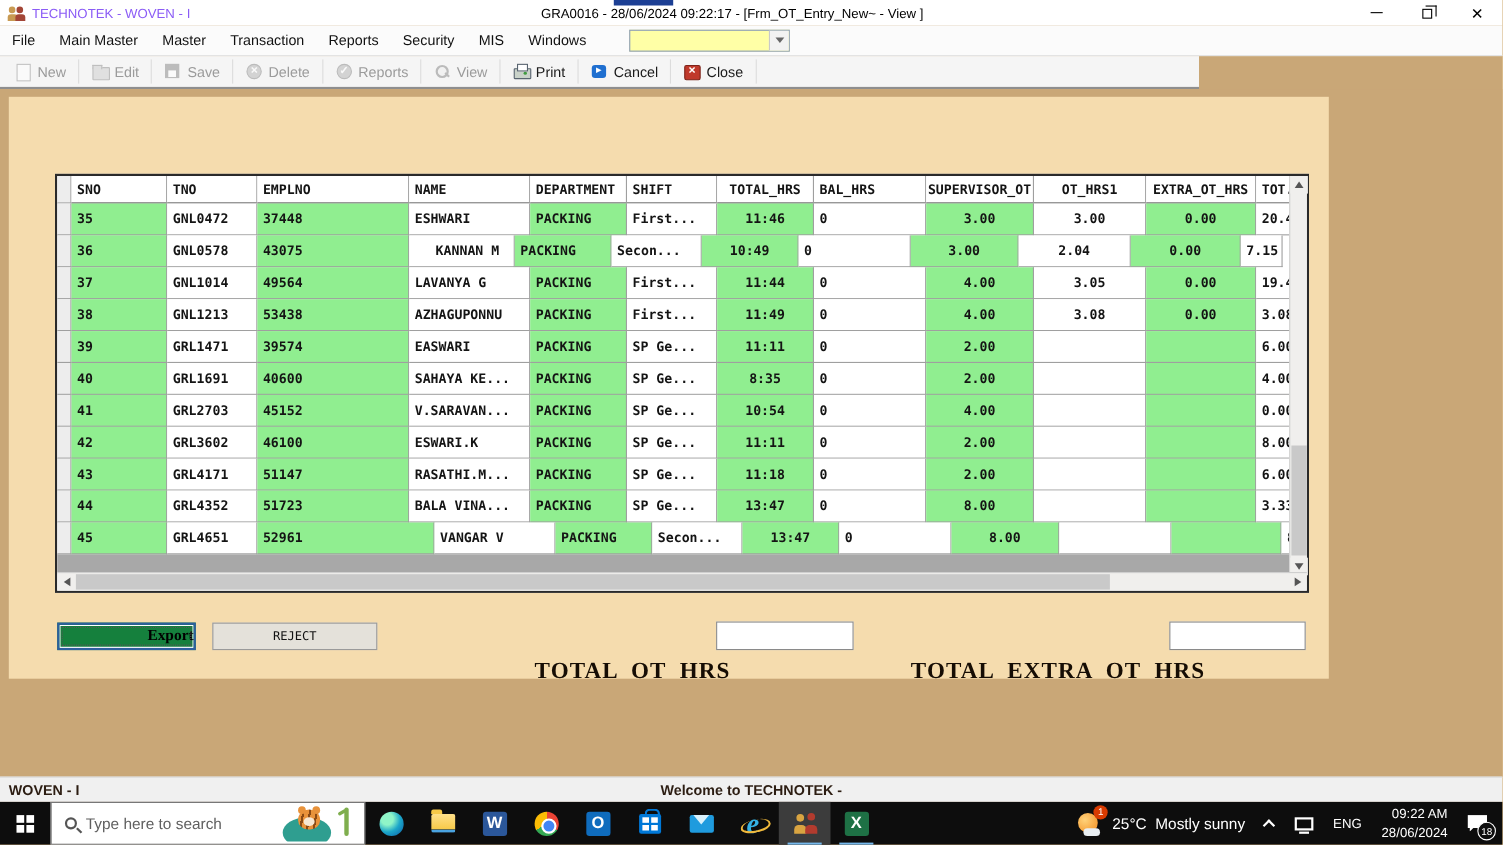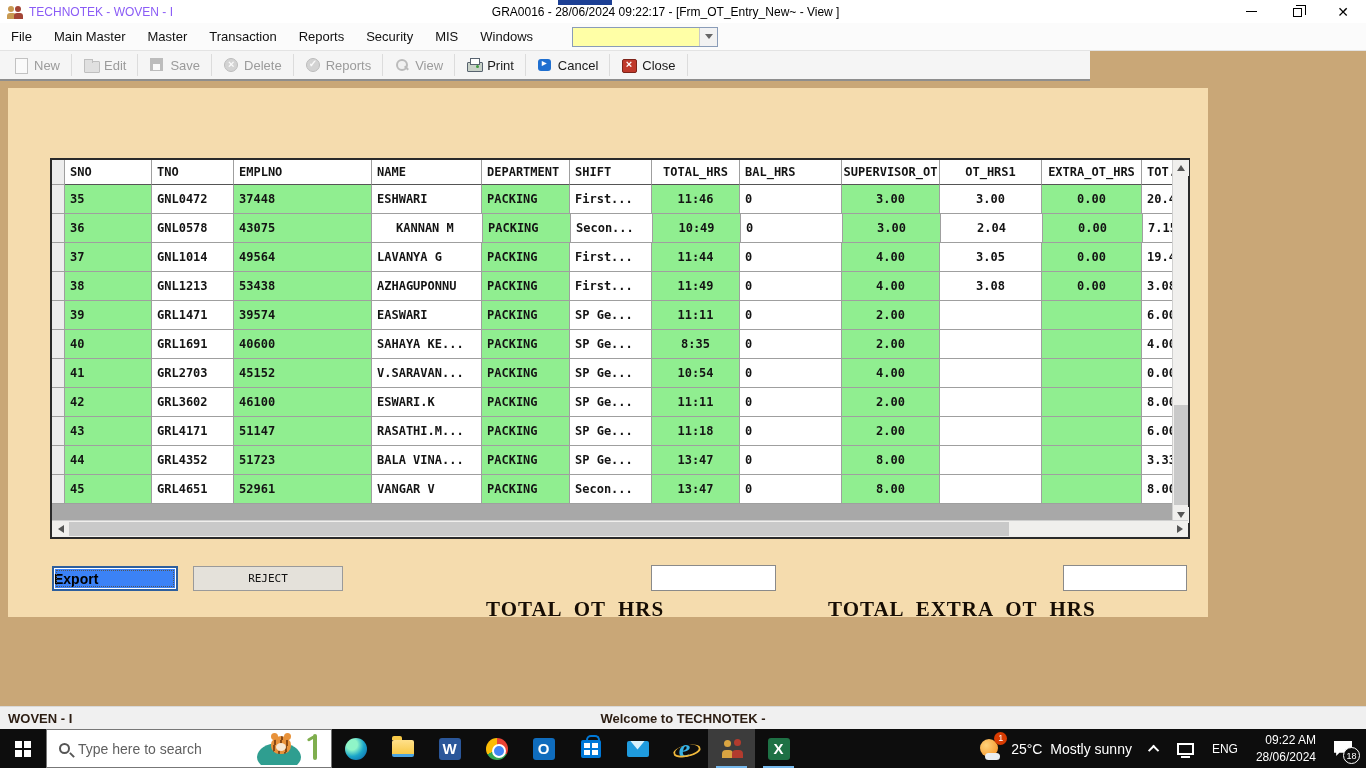--- a/index.html
+++ b/index.html
@@ -91,21 +91,21 @@
   .tri-d { width:0;height:0;border-left:4px solid transparent;border-right:4px solid transparent;border-top:6px solid #555; }
   .tri-l { width:0;height:0;border-top:4px solid transparent;border-bottom:4px solid transparent;border-right:6px solid #555; }
   .tri-r { width:0;height:0;border-top:4px solid transparent;border-bottom:4px solid transparent;border-left:6px solid #555; }
   
   .hscroll { position:absolute; left:0; bottom:0; width:1136px; height:17px; background:#f0efed; border-top:1px solid #cfcfcf; }
   .hs-left,.hs-right { position:absolute; top:0; width:17px; height:16px; display:flex; align-items:center; justify-content:center; }
   .hs-left { left:0; } .hs-right { right:0; }
   .hs-thumb { position:absolute; left:17px; top:1px; height:14px; width:940px; background:#c9c9c9; }
 
   
-  .btn-export { position:absolute; left:44px; top:478px; width:126px; height:25px; background:#3b82f6; border:2px solid #2e5f9e; box-shadow:inset 0 0 0 1px #fff; display:flex; align-items:center; justify-content:flex-start; font-weight:bold; font-size:14px; color:#000; cursor:default; }
+  .btn-export { position:absolute; left:44px; top:478px; width:126px; height:25px; background:#15803d; border:2px solid #2e5f9e; box-shadow:inset 0 0 0 1px #fff; display:flex; align-items:center; justify-content:flex-end; font-weight:bold; font-size:14px; color:#000; cursor:default;font-family:Liberation Serif, serif; }
   .btn-export:after { content:""; position:absolute; inset:2px; border:1px dotted #555; }
   .btn-reject { position:absolute; left:185px; top:478px; width:150px; height:25px; background:#e4e1da; border:1px solid #9a9a9a; display:flex; align-items:center; justify-content:center; font-family:"DejaVu Sans Mono",monospace; font-size:11px; color:#111; cursor:default; }
   .tot-label { position:absolute; font-family:"Liberation Serif",serif; font-weight:bold; font-size:21px; letter-spacing:1px; word-spacing:6px; color:#160d04;margin-top:28px; }
   .lbl-ot { left:478px; top:481px; }
   .lbl-extra { left:820px; top:481px; }
   .tot-input { position:absolute; top:477px; height:26px; background:#fff; border:1px solid #8a8a8a; font-family:"DejaVu Sans Mono",monospace; font-size:12px; padding:0 4px; }
   .inp-ot { left:643px; width:125px; }
   .inp-extra { left:1055px; width:124px; }
 
   
@@ -310,21 +310,21 @@
               <span class="gcell cgreen al-c" style="width: 98px;">3.00</span>
               <span class="gcell cwhite al-c" style="width: 102px;">3.00</span>
               <span class="gcell cgreen al-c" style="width: 100px;">0.00</span>
               <span class="gcell cwhite" style="width: 38px;">20.4</span>
             </div>
             <div class="grow">
               <span class="stub"></span>
               <span class="gcell cgreen" style="width: 87px;">36</span>
               <span class="gcell cwhite" style="width: 82px;">GNL0578</span>
               <span class="gcell cgreen" style="width: 138px;">43075</span>
-              <span class="gcell cwhite" style="width: 111px; padding-left: 24px;">KANNAN M</span>
+              <span class="gcell cwhite" style="width: 96px; padding-left: 24px;">KANNAN M</span>
               <span class="gcell cgreen" style="width: 88px;">PACKING</span>
               <span class="gcell cwhite" style="width: 82px;">Secon...</span>
               <span class="gcell cgreen al-c" style="width: 88px;">10:49</span>
               <span class="gcell cwhite" style="width: 102px;">0</span>
               <span class="gcell cgreen al-c" style="width: 98px;">3.00</span>
               <span class="gcell cwhite al-c" style="width: 102px;">2.04</span>
               <span class="gcell cgreen al-c" style="width: 100px;">0.00</span>
               <span class="gcell cwhite" style="width: 38px;">7.15</span>
             </div>
             <div class="grow">
@@ -444,21 +444,21 @@
               <span class="gcell cwhite" style="width: 102px;">0</span>
               <span class="gcell cgreen al-c" style="width: 98px;">8.00</span>
               <span class="gcell cwhite al-c" style="width: 102px;"></span>
               <span class="gcell cgreen al-c" style="width: 100px;"></span>
               <span class="gcell cwhite" style="width: 38px;">3.33</span>
             </div>
             <div class="grow">
               <span class="stub"></span>
               <span class="gcell cgreen" style="width: 87px;">45</span>
               <span class="gcell cwhite" style="width: 82px;">GRL4651</span>
-              <span class="gcell cgreen" style="width: 138px;">52961</span>
+              <span class="gcell cgreen" style="width: 161px;">52961</span>
               <span class="gcell cwhite" style="width: 110px;">VANGAR V</span>
               <span class="gcell cgreen" style="width: 88px;">PACKING</span>
               <span class="gcell cwhite" style="width: 82px;">Secon...</span>
               <span class="gcell cgreen al-c" style="width: 88px;">13:47</span>
               <span class="gcell cwhite" style="width: 102px;">0</span>
               <span class="gcell cgreen al-c" style="width: 98px;">8.00</span>
               <span class="gcell cwhite al-c" style="width: 102px;"></span>
               <span class="gcell cgreen al-c" style="width: 100px;"></span>
               <span class="gcell cwhite" style="width: 38px;">8.00</span>
             </div>

